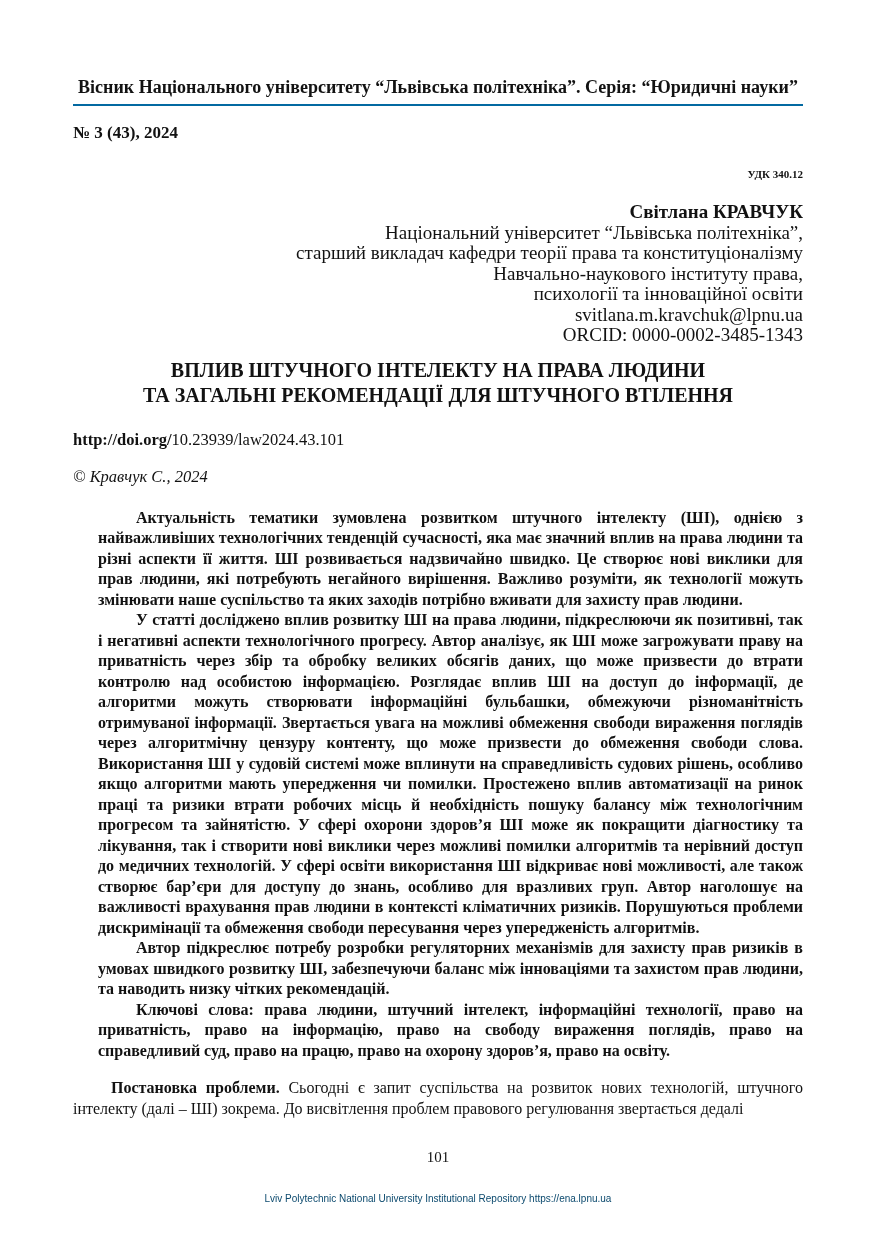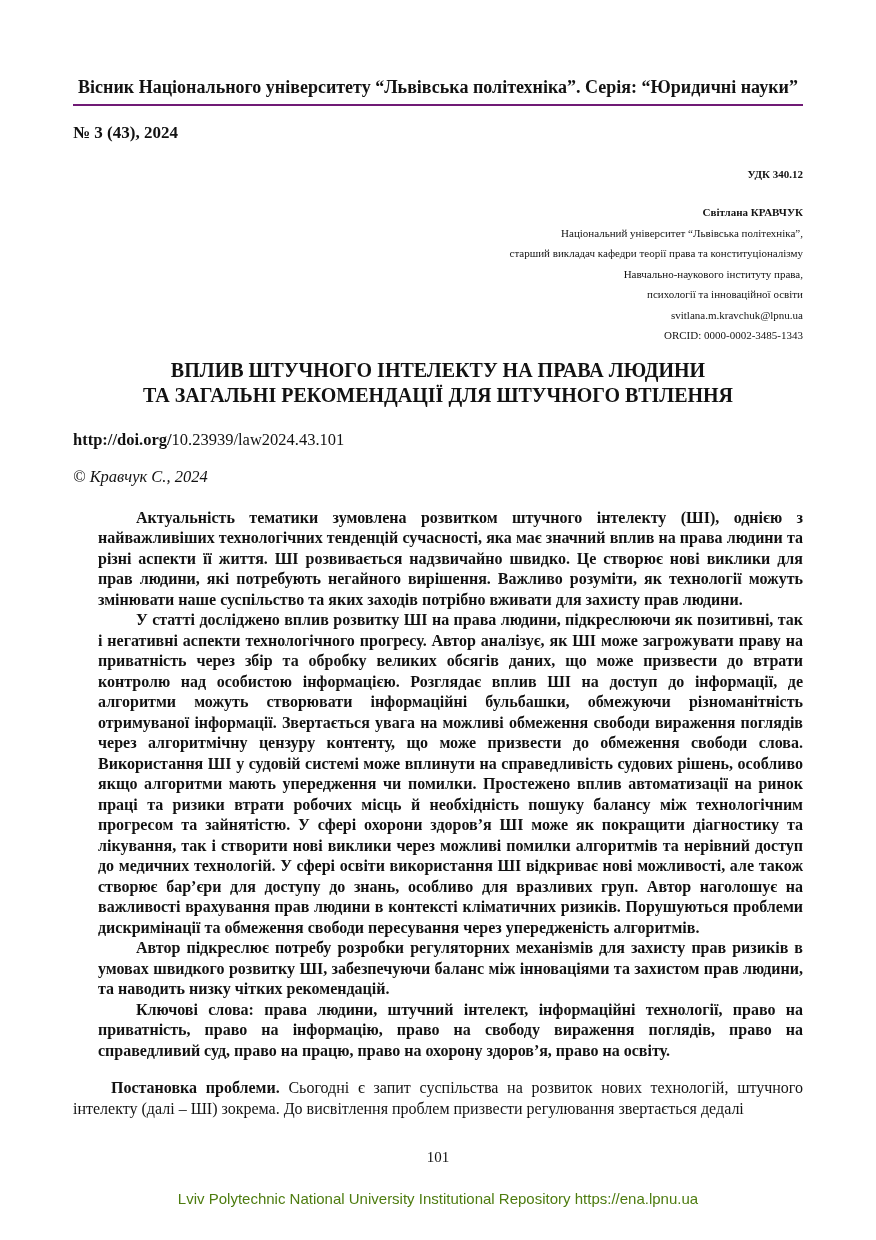--- a/index.html
+++ b/index.html
@@ -18,39 +18,39 @@
   }
   .content {
     padding: 76px 73px 0 73px;
   }
   .journal-title {
     font-size: 18px;
     line-height: 22px;
     font-weight: bold;
     text-align: center;
     padding-bottom: 6px;
-    border-bottom: 2px solid #701a75;
+    border-bottom: 2px solid #0369a1;
   }
   .issue-line {
     font-size: 17px;
     line-height: 22px;
     font-weight: bold;
     margin-top: 16px;
   }
   .udc {
     margin-top: 20px;
     text-align: right;
     font-weight: bold;
     font-size: 11px;
     line-height: 21px;
   }
   .author-block {
     margin-top: 17px;
     text-align: right;
-    font-size: 11px;
+    font-size: 19px;
     line-height: 20.5px;
   }
   .author-name {
     font-weight: bold;
   }
   .article-title {
     margin: 12px 0 0 0;
     text-align: center;
     font-size: 20px;
     line-height: 25px;
@@ -101,23 +101,23 @@
     font-size: 15px;
     line-height: 18px;
   }
   .repo-footer {
     position: absolute;
     top: 1190px;
     left: 0;
     right: 0;
     text-align: center;
     font-family: "Liberation Sans", "DejaVu Sans", sans-serif;
-    font-size: 15px;
+    font-size: 10px;
     line-height: 17px;
-    color: #4d7c0f;
+    color: #0c4a6e;
   }
 </style>
 </head>
 <body>
 
 <div class="page">
   <div class="content">
 
     <div class="journal-title">Вісник Національного університету “Львівська політехніка”. Серія: “Юридичні науки”</div>
 
@@ -141,20 +141,20 @@
 
     <div class="copyright">© Кравчук С., 2024</div>
 
     <div class="abstract">
       <p>Актуальність тематики зумовлена розвитком штучного інтелекту (ШІ), однією з найважливіших технологічних тенденцій сучасності, яка має значний вплив на права людини та різні аспекти її життя. ШІ розвивається надзвичайно швидко. Це створює нові виклики для прав людини, які потребують негайного вирішення. Важливо розуміти, як технології можуть змінювати наше суспільство та яких заходів потрібно вживати для захисту прав людини.</p>
       <p>У статті досліджено вплив розвитку ШІ на права людини, підкреслюючи як позитивні, так і негативні аспекти технологічного прогресу. Автор аналізує, як ШІ може загрожувати праву на приватність через збір та обробку великих обсягів даних, що може призвести до втрати контролю над особистою інформацією. Розглядає вплив ШІ на доступ до інформації, де алгоритми можуть створювати інформаційні бульбашки, обмежуючи різноманітність отримуваної інформації. Звертається увага на можливі обмеження свободи вираження поглядів через алгоритмічну цензуру контенту, що може призвести до обмеження свободи слова. Використання ШІ у судовій системі може вплинути на справедливість судових рішень, особливо якщо алгоритми мають упередження чи помилки. Простежено вплив автоматизації на ринок праці та ризики втрати робочих місць й необхідність пошуку балансу між технологічним прогресом та зайнятістю. У сфері охорони здоров’я ШІ може як покращити діагностику та лікування, так і створити нові виклики через можливі помилки алгоритмів та нерівний доступ до медичних технологій. У сфері освіти використання ШІ відкриває нові можливості, але також створює бар’єри для доступу до знань, особливо для вразливих груп. Автор наголошує на важливості врахування прав людини в контексті кліматичних ризиків. Порушуються проблеми дискримінації та обмеження свободи пересування через упередженість алгоритмів.</p>
       <p>Автор підкреслює потребу розробки регуляторних механізмів для захисту прав ризиків в умовах швидкого розвитку ШІ, забезпечуючи баланс між інноваціями та захистом прав людини, та наводить низку чітких рекомендацій.</p>
       <p>Ключові слова: права людини, штучний інтелект, інформаційні технології, право на приватність, право на інформацію, право на свободу вираження поглядів, право на справедливий суд, право на працю, право на охорону здоров’я, право на освіту.</p>
     </div>
 
-    <p class="body-text"><span class="section-heading">Постановка проблеми.</span><span> Сьогодні є запит суспільства на розвиток нових технологій, штучного інтелекту (далі – ШІ) зокрема. До висвітлення проблем призвести регулювання звертається дедалі</span></p>
+    <p class="body-text"><span class="section-heading">Постановка проблеми.</span><span> Сьогодні є запит суспільства на розвиток нових технологій, штучного інтелекту (далі – ШІ) зокрема. До висвітлення проблем правового регулювання звертається дедалі</span></p>
 
   </div>
 
   <div class="page-number">101</div>
 
   <div class="repo-footer">Lviv Polytechnic National University Institutional Repository https://ena.lpnu.ua</div>
 </div>
 
 </body></html>

